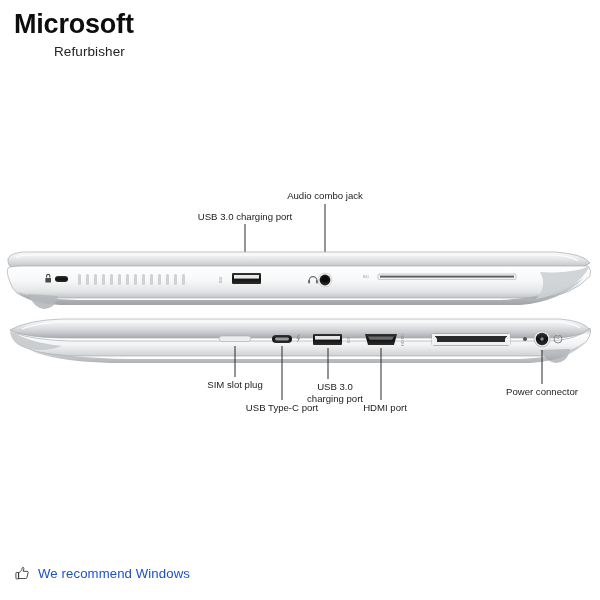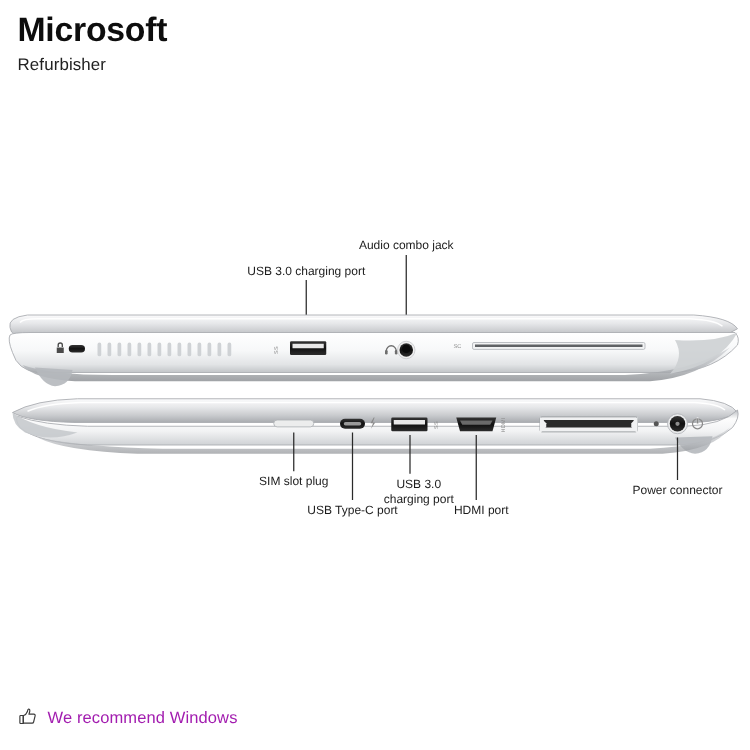--- a/index.html
+++ b/index.html
@@ -38,20 +38,21 @@
     line-height: 1.2;
     margin-top: 1px;
     color: #111111;
   }
   .brand-sub2 {
     font-size: 13.5px;
     font-weight: normal;
     letter-spacing: 0.1px;
     margin-top: 6px;
     color: #222222;
+    margin-left: 40px;
   }
 
   
   .stage {
     position: absolute;
     left: 0;
     top: 150px;
     width: 600px;
     height: 330px;
   }
@@ -83,21 +84,21 @@
     align-items: center;
     gap: 7px;
   }
   .footer-icon {
     width: 17px;
     height: 17px;
     display: block;
   }
   .footer-text {
     font-size: 13.2px;
-    color: #a21caf;
+    color: #1d4ed8;
     letter-spacing: 0.1px;
     white-space: nowrap;
   }
 </style>
 </head>
 <body>
 
 <div class="brand">
   <div class="brand-title">Microsoft</div>
   <div class="brand-sub2">Refurbisher</div>

